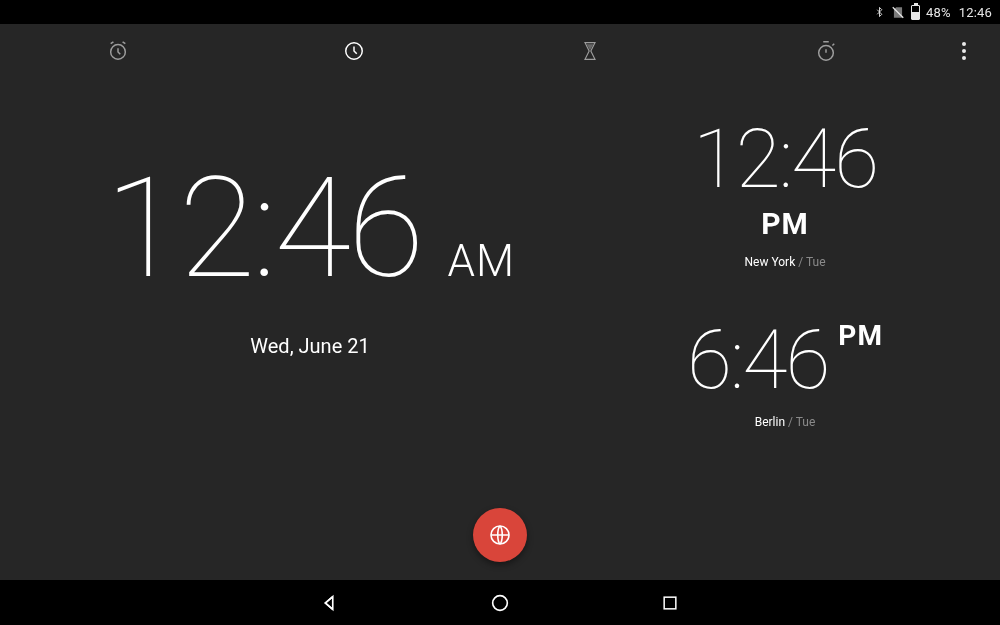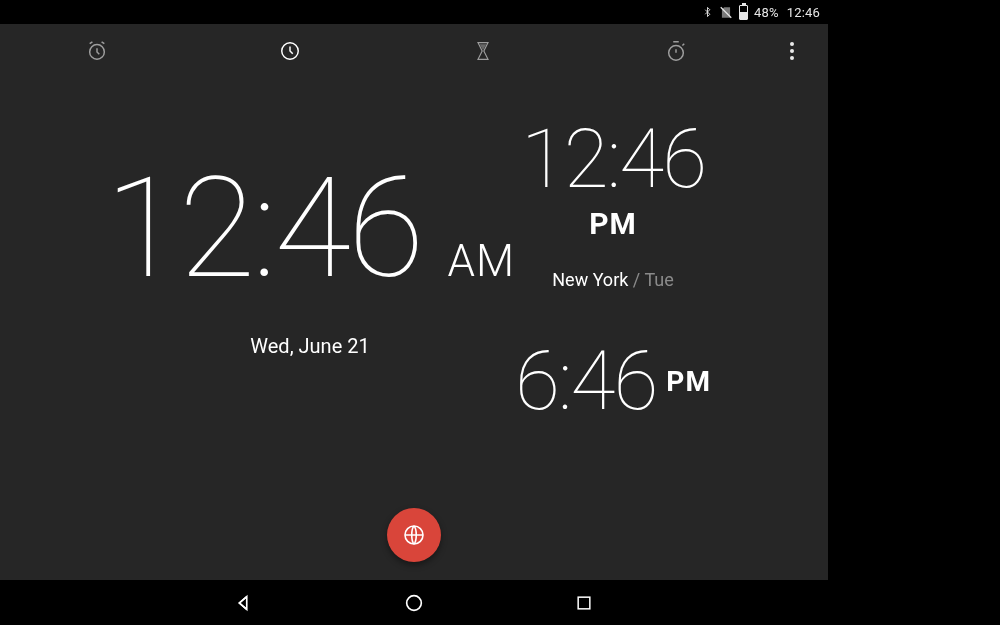--- a/index.html
+++ b/index.html
@@ -1,17 +1,17 @@
 <!DOCTYPE html>
 <html><head>
 <meta charset="utf-8">
 <style>
   * { box-sizing: border-box; margin: 0; padding: 0; }
   html,body { width:1000px; height:625px; background:#000; font-family: Roboto, "Helvetica Neue", Arial, sans-serif; color:#fff; overflow:hidden; }
-  .screen { width:828px; height:625px; background:#fca5a5; position:relative; }
+  .screen { width:1000px; height:625px; background:#fca5a5; position:relative; }
 
   
   .status-bar { position:absolute; top:0; left:0; right:0; height:24px; background:#000; display:flex; align-items:center; justify-content:flex-end; padding:0 8px; gap:6px; font-size:13px; color:#e6e6e6; letter-spacing:0.2px; }
   .status-bar .st-icon { display:inline-flex; align-items:center; }
   .status-bar svg { display:block; }
   .battery-wrap { display:flex; align-items:center; gap:2px; }
   .battery-shell { width:9px; height:15px; border:1px solid #e6e6e6; border-radius:1px; position:relative; display:flex; align-items:flex-end; }
   .battery-tip { position:absolute; top:-3px; left:2px; width:4px; height:2px; background:#e6e6e6; }
   .battery-fill { background:#e6e6e6; width:100%; height:48%; }
 
@@ -31,26 +31,26 @@
   .content { position:absolute; top:54px; left:0; right:0; bottom:0; }
   .local { position:absolute; left:0; top:0; width:620px; text-align:center; }
   .local-time { font-weight:200; }
   .local-time .num { font-size:140px; line-height:1; letter-spacing:-3px; font-weight:100; }
   .local-time .ampm { font-size:44px; margin-left:26px; vertical-align:18px; font-weight:300; letter-spacing:1px; }
   .local-row { display:flex; align-items:baseline; justify-content:center; margin-top:80px; }
   .local-date { margin-top:36px; font-size:20px; font-weight:400; color:#fff; }
 
   .world { position:absolute; right:60px; top:40px; width:310px; display:flex; flex-direction:column; gap:50px; }
   .wclock { text-align:center; }
-  .wclock .wtime { display:flex; align-items:center; justify-content:center; }
+  .wclock .wtime { display:flex; align-items:flex-start; justify-content:center; }
   .wclock .wnum { font-size:82px; line-height:1; font-weight:100; letter-spacing:-2px; }
   .wclock .wampm { font-size:28px; margin-left:10px; font-weight:700; letter-spacing:1px; }
   .wclock.first .wtime { flex-direction:column; align-items:center; }
   .wclock.first .wampm { margin-left:0; margin-top:6px; font-size:30px; }
-  .wloc { margin-top:28px; font-size:18px; }
+  .wloc { margin-top:14px; font-size:12px; }
   .wloc .dim { color:#8a8a8a; }
 
   
   .fab { position:absolute; left:50%; bottom:18px; transform:translateX(-50%); width:54px; height:54px; border-radius:50%; background:#d9453a; display:flex; align-items:center; justify-content:center; box-shadow:0 3px 6px rgba(0,0,0,0.4); cursor:pointer; }
   .fab svg { display:block; }
 
   
   .navbar { position:absolute; left:0; right:0; bottom:0; height:45px; background:#000; display:flex; align-items:center; justify-content:center; gap:130px; }
   .navbtn { width:40px; height:40px; display:flex; align-items:center; justify-content:center; cursor:pointer; }
   .navbtn svg { display:block; }
@@ -136,20 +136,23 @@
           </div>
           <div class="wloc">
             <span>New York</span><span class="dim"> / </span><span class="dim">Tue</span>
           </div>
         </div>
         <div class="wclock">
           <div class="wtime">
             <span class="wnum">6:46</span>
             <span class="wampm">PM</span>
           </div>
+          <div class="wloc">
+            <span>Berlin</span><span class="dim"> / </span><span class="dim">Tue</span>
+          </div>
         </div>
       </div>
 
       <div class="fab">
         <span>
           <svg width="24" height="24" viewBox="0 0 24 24" fill="none" stroke="#fff" stroke-width="1.6">
             <circle cx="12" cy="12" r="9"></circle>
             <path d="M3 12h18M12 3c3 3 3 15 0 18M12 3c-3 3-3 15 0 18"></path>
           </svg>
         </span>

